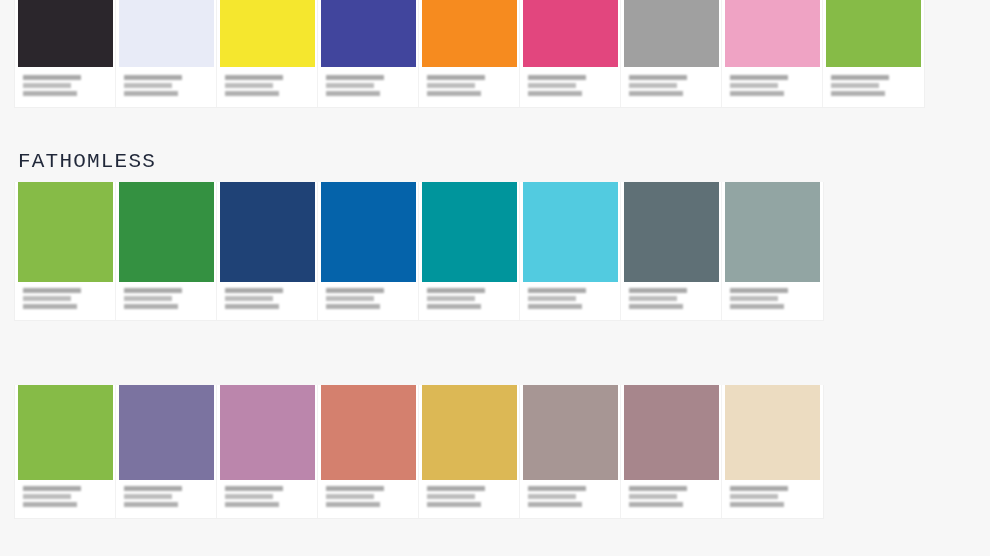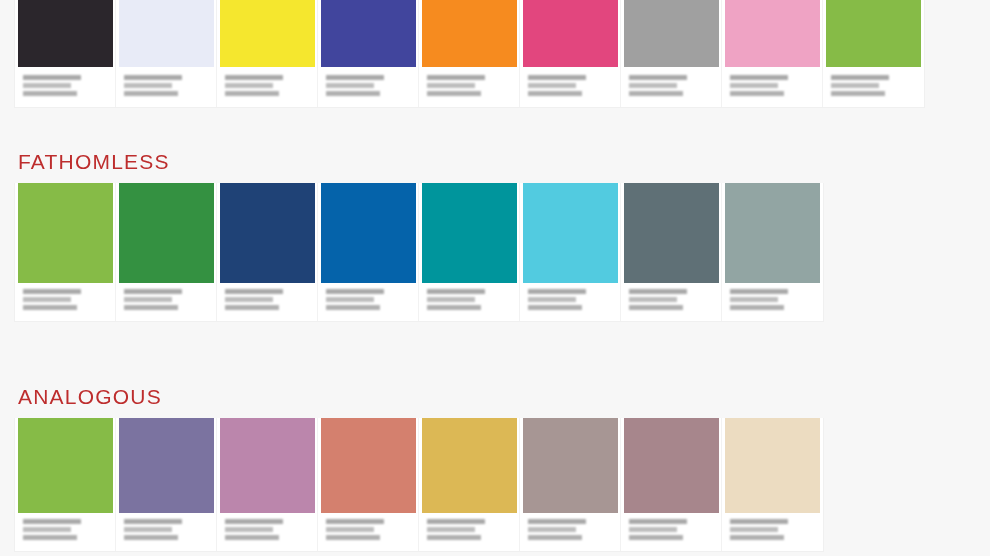--- a/index.html
+++ b/index.html
@@ -16,25 +16,25 @@
     position: relative;
   }
 
   
   .section {
     position: absolute;
     left: 0;
   }
 
   .section-heading {
-    font-family: Liberation Sans, sans-serif;
+    font-family: Liberation Mono, monospace;
     font-size: 21px;
     font-weight: 400;
     letter-spacing: 1.2px;
-    color: #b91c1c;
+    color: #0f172a;
     margin-left: 18px;
     margin-bottom: 9px;
     
     filter: blur(0.75px);
     opacity: 0.92;
     white-space: nowrap;
   }
 
   
   .strip {
@@ -238,21 +238,20 @@
         <div class="card-labels">
           <div class="lbl l1"></div>
           <div class="lbl l2"></div>
           <div class="lbl l3"></div>
         </div>
       </div>
     </div>
 </div>
 
 <div class="section" id="section-analogous">
-  <div class="section-heading">ANALOGOUS</div>
   <div class="strip">
       <div class="card">
         <div class="swatch" style="background: rgb(134, 187, 71);"></div>
         <div class="card-labels">
           <div class="lbl l1"></div>
           <div class="lbl l2"></div>
           <div class="lbl l3"></div>
         </div>
       </div>
       <div class="card">

